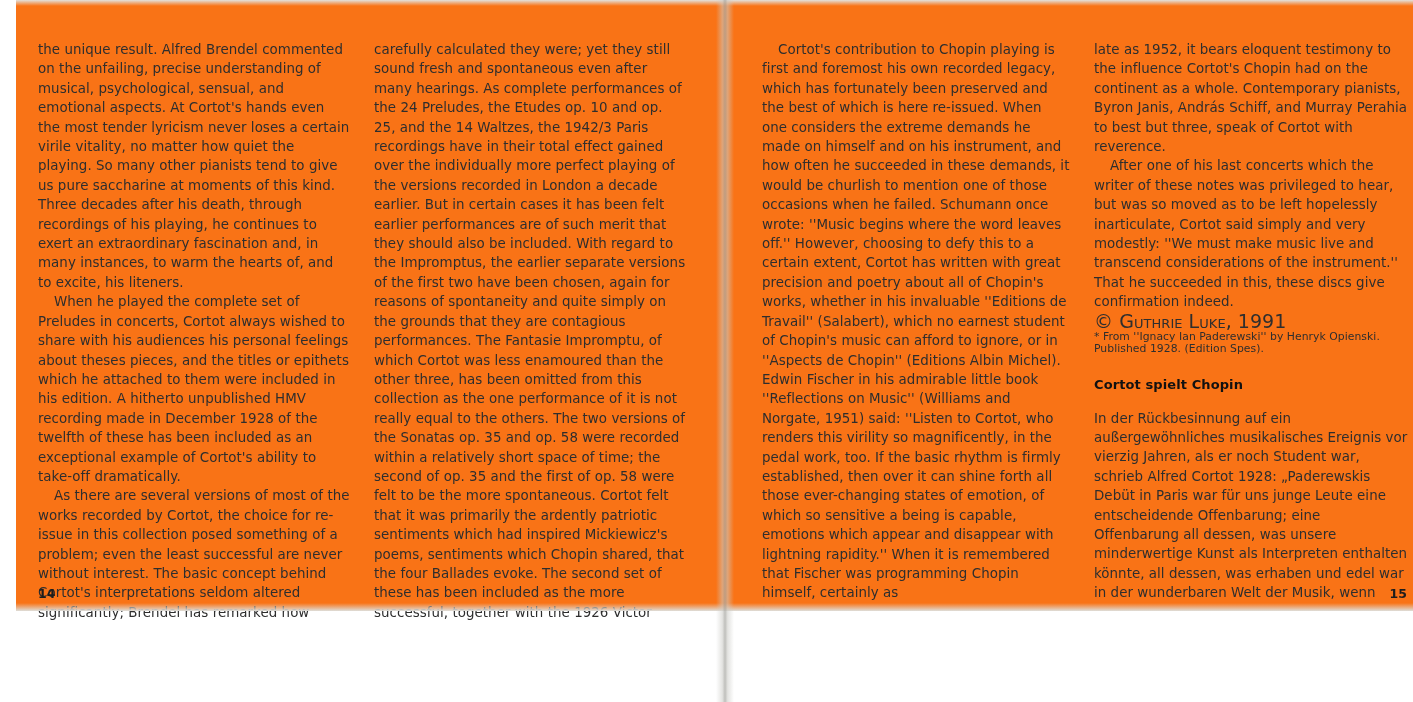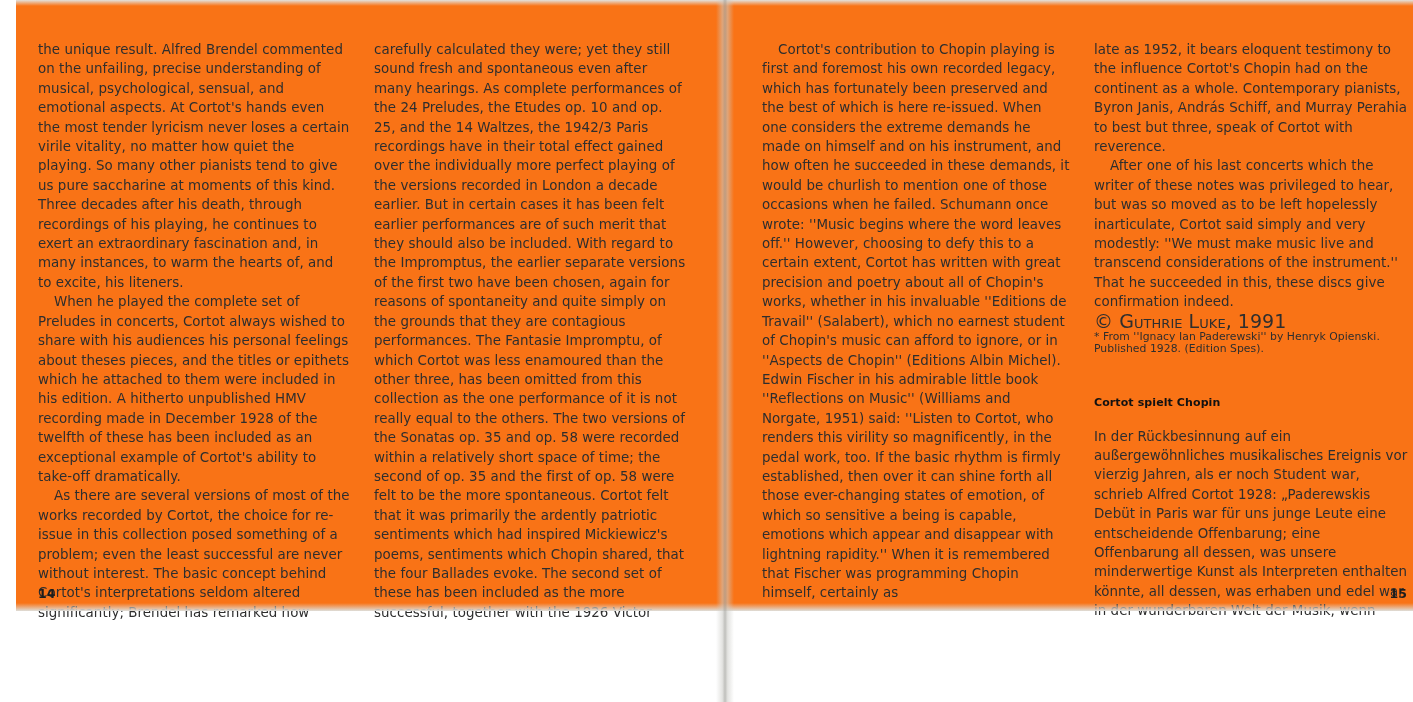--- a/index.html
+++ b/index.html
@@ -90,23 +90,23 @@
   .smallcaps {
     font-variant: small-caps;
   }
   .footnote {
     margin-top: 6px;
     font-size: 10.8px;
     line-height: 12px;
     color: #2e2e2e;
   }
   .heading {
-    margin-top: 38px;
+    margin-top: 20px;
     margin-bottom: 14px;
-    font-size: 11px;
+    font-size: 13px;
     font-weight: bold;
     color: #111;
     letter-spacing: 0.1px;
   }
   .folio {
     position: absolute;
     bottom: 10px;
     font-size: 12.5px;
     font-weight: bold;
     color: #1d1d1d;

